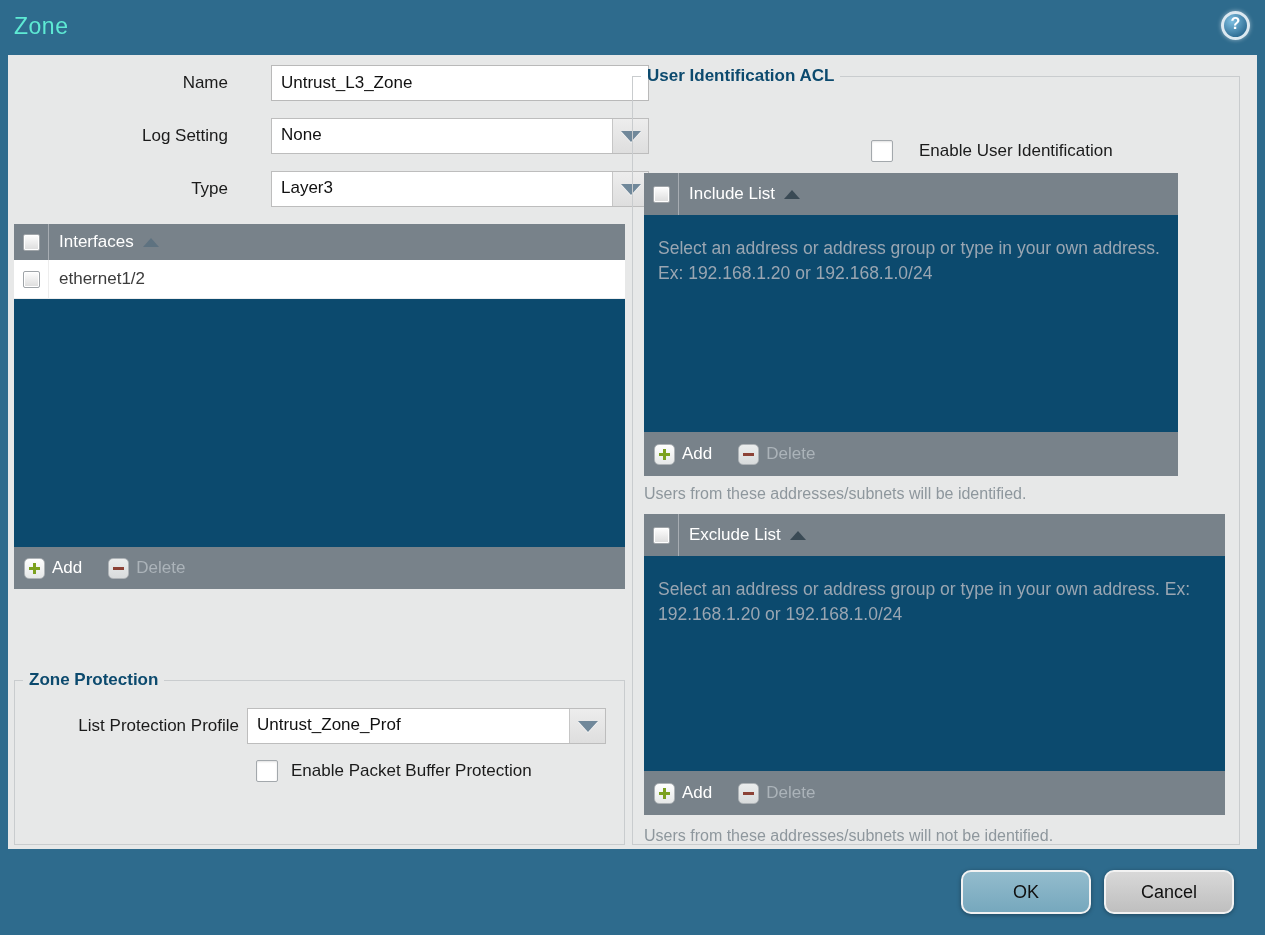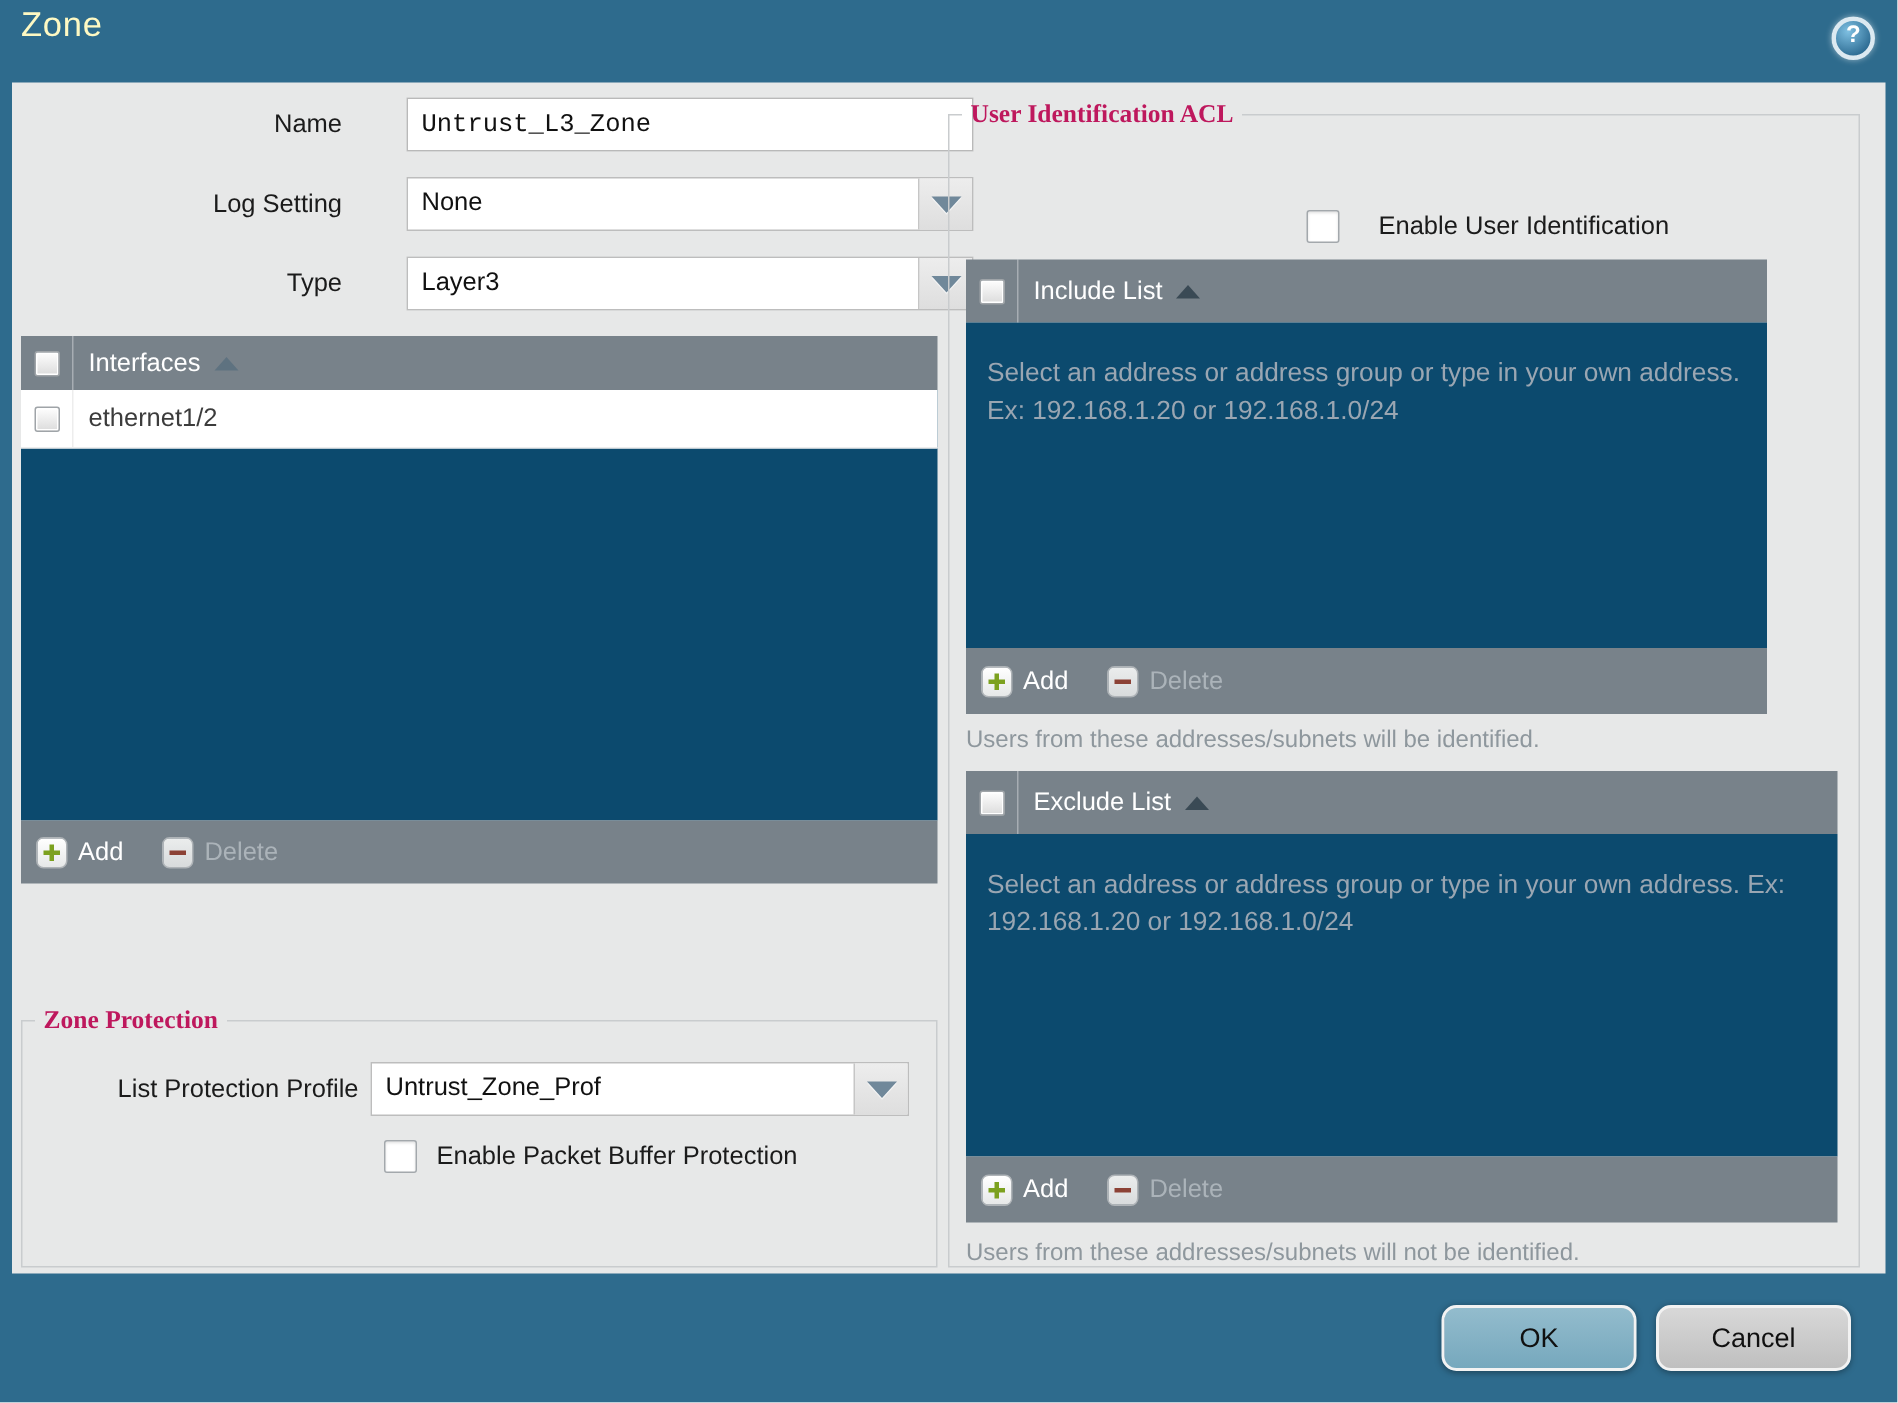--- a/index.html
+++ b/index.html
@@ -3,37 +3,37 @@
 <meta charset="utf-8">
 <style>
   * { margin:0; padding:0; box-sizing:border-box; }
   html,body { width:1265px; height:935px; }
   body { font-family:"Liberation Sans", sans-serif; }
 
   .stage { position:relative; width:1265px; height:935px; background:#2E6B8D; overflow:hidden; }
 
   
   .titlebar { position:absolute; top:0; left:0; right:0; height:55px; }
-  .dlg-title { position:absolute; left:14px; top:3px; font-size:23px; font-weight:300; color:#fef9c3; letter-spacing:0.5px; }
+  .dlg-title { position:absolute; left:14px; top:13px; font-size:23px; font-weight:300; color:#5eead4; letter-spacing:0.5px; }
   .help-icon { position:absolute; right:15px; top:11px; width:29px; height:29px; border-radius:50%;
     background:radial-gradient(circle at 35% 30%, #7FC0E2, #2F6E95 75%);
     border:3px solid #DCE9F1; box-shadow:0 0 4px rgba(255,255,255,0.5); cursor:pointer; }
   .help-icon::before { content:"?"; position:absolute; left:0; right:0; top:1px; text-align:center;
     color:#FFFFFF; font-size:16px; font-weight:bold; }
 
   
   .content { position:absolute; left:8px; top:55px; width:1249px; height:794px; background:#E7E8E8; }
 
   
   .form-row { position:absolute; left:0; height:36px; display:flex; align-items:center;gap:35px; }
   .form-row .lbl { width:228px; text-align:right; padding-right:8px; font-size:17px; color:#1B1B1B; }
   .row-name { top:10px; } .row-log { top:63px; } .row-type { top:116px; }
 
   .text-input { width:378px; height:36px; border:1px solid #B9B9B9; background:#FFFFFF;
-    font-family:Liberation Mono, monospace; font-size:17px; color:#111; padding:0 9px; outline:none; }
+    font-family:Liberation Sans, sans-serif; font-size:17px; color:#111; padding:0 9px; outline:none; }
 
   .select { position:relative; width:378px; height:36px; border:1px solid #BDBDBD; background:#FFFFFF; cursor:pointer; }
   .select .sel-val { position:absolute; left:9px; top:6px; font-size:17px; color:#111; }
   .select .dd-btn { position:absolute; right:0; top:0; width:36px; height:34px; background:linear-gradient(#EDEDED,#DEDEDE);
     border-left:1px solid #C6C6C6; }
   .dd-tri { position:absolute; left:50%; top:50%; transform:translate(-50%,-45%); width:0; height:0;
     border-left:10px solid transparent; border-right:10px solid transparent; border-top:11px solid #70889A;
     filter:drop-shadow(0 1px 0 rgba(255,255,255,0.7)); }
 
   
@@ -65,21 +65,21 @@
   .tool-btn.disabled .t-label { color:#ABB3B9; }
   .tool-btn.disabled { cursor:default; }
 
   
   .tbl-interfaces { left:6px; top:169px; width:611px; }
   .tbl-interfaces .grid-body { height:287px; }
   .tbl-interfaces .grid-foot { height:42px; }
 
   
   fieldset { border:1px solid #C9CCCE; }
-  legend { font-size:17px; font-weight:bold; color:#be185d; padding:0 6px; margin-left:8px; white-space:nowrap;font-family:Liberation Serif, serif; }
+  legend { font-size:17px; font-weight:bold; color:#0c4a6e; padding:0 6px; margin-left:8px; white-space:nowrap; }
 
   .fs-zoneprot { position:absolute; left:6px; top:615px; width:611px; height:175px; }
   .zp-row { display:flex; align-items:center; margin-top:18px; }
   .zp-row .lbl { width:232px; text-align:right; padding-right:8px; font-size:17px; color:#1B1B1B; }
   .zp-row .select { width:359px; }
   .zp-cbrow { display:flex; align-items:center; gap:13px; margin:16px 0 0 241px; }
   .cb-label { font-size:17px; color:#1B1B1B; }
 
   .fs-uid { position:absolute; left:624px; top:11px; width:608px; height:779px; }
 

